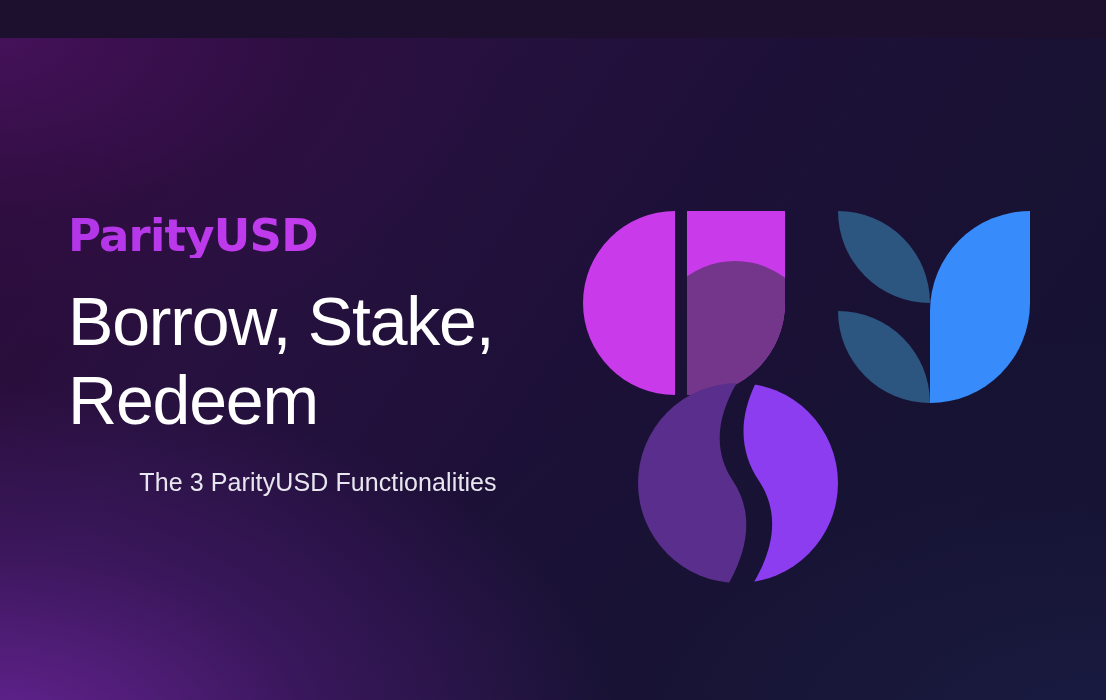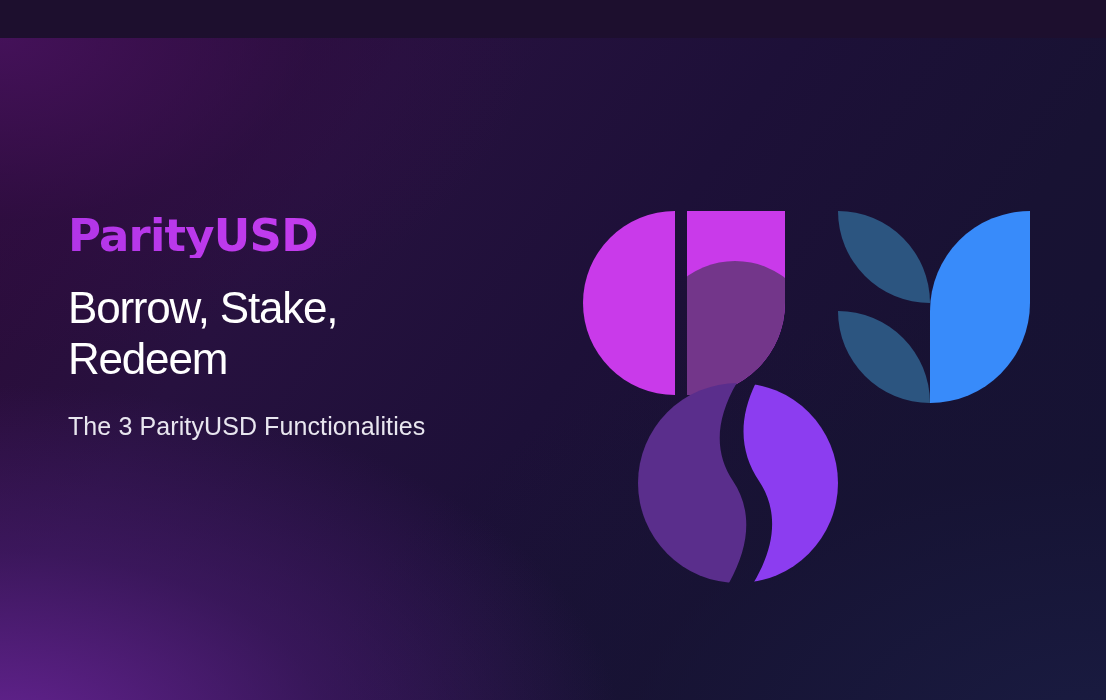--- a/index.html
+++ b/index.html
@@ -48,35 +48,36 @@
     background: linear-gradient(95deg, #b235e8 0%, #c23cee 45%, #bb38e8 100%);
     -webkit-background-clip: text;
     background-clip: text;
     -webkit-text-fill-color: transparent;
     color: #bf3aec;
     white-space: nowrap;
   }
 
   #headline {
     margin-top: 24px;
-    font-size: 44px;
+    font-size: 68px;
     font-weight: 400;
     line-height: 1.16;
     color: #ffffff;
     letter-spacing: -1.2px;
     white-space: pre-line;
   }
 
   #subtitle {
     margin-top: 28px;
     font-size: 25px;
     font-weight: 400;
     color: #e8e6ef;
     letter-spacing: 0.1px;
     white-space: nowrap;
+    text-align: center;
   }
 
   
   #graphic {
     position: absolute;
     left: 575px;
     top: 155px;
     width: 470px;
     height: 400px;
   }

